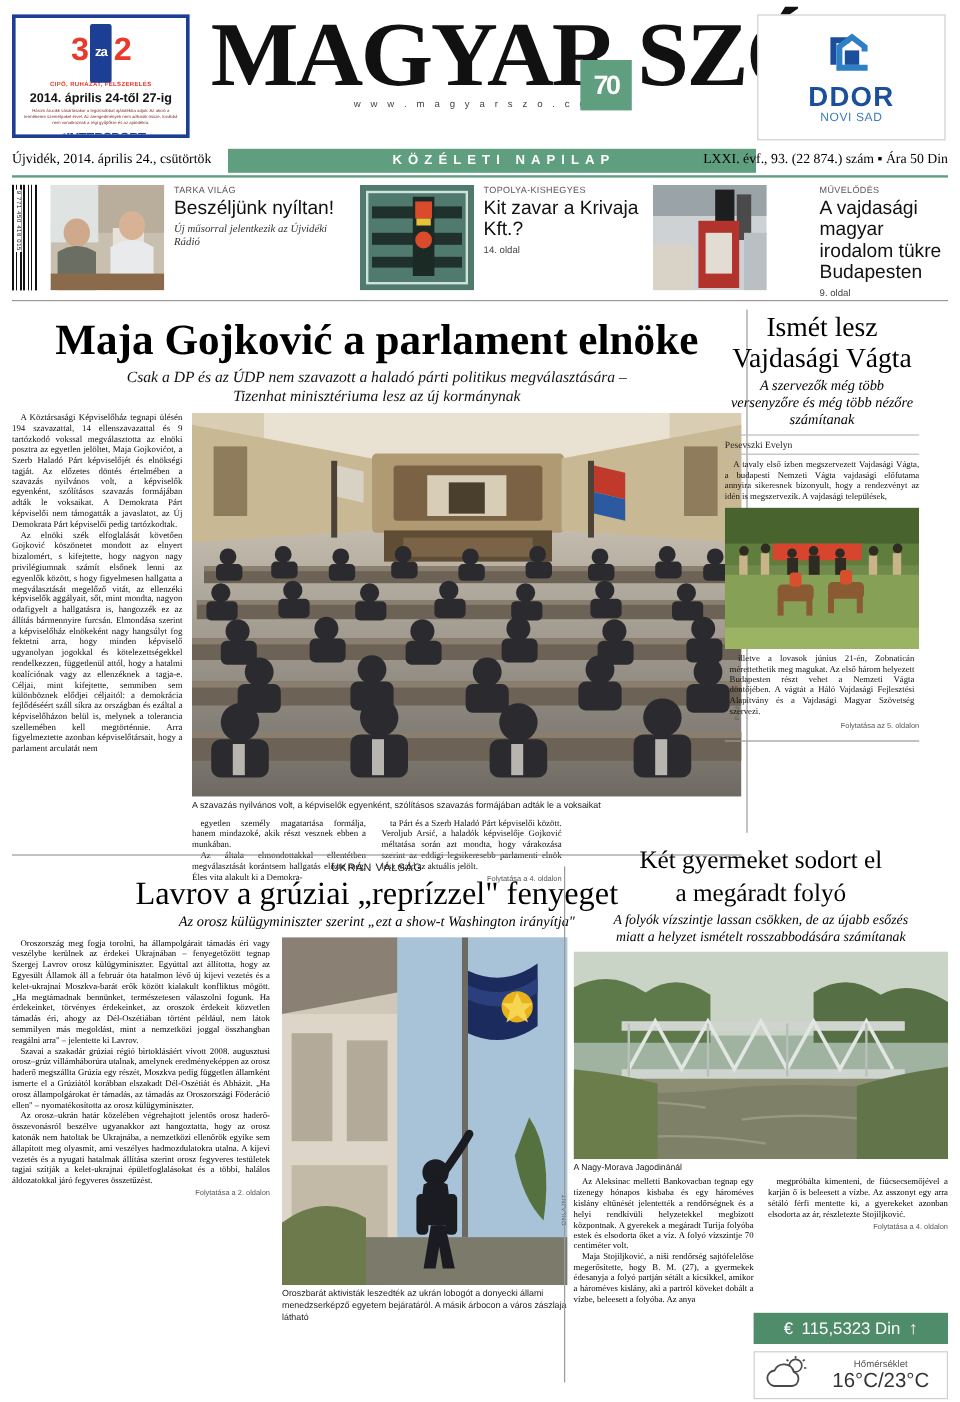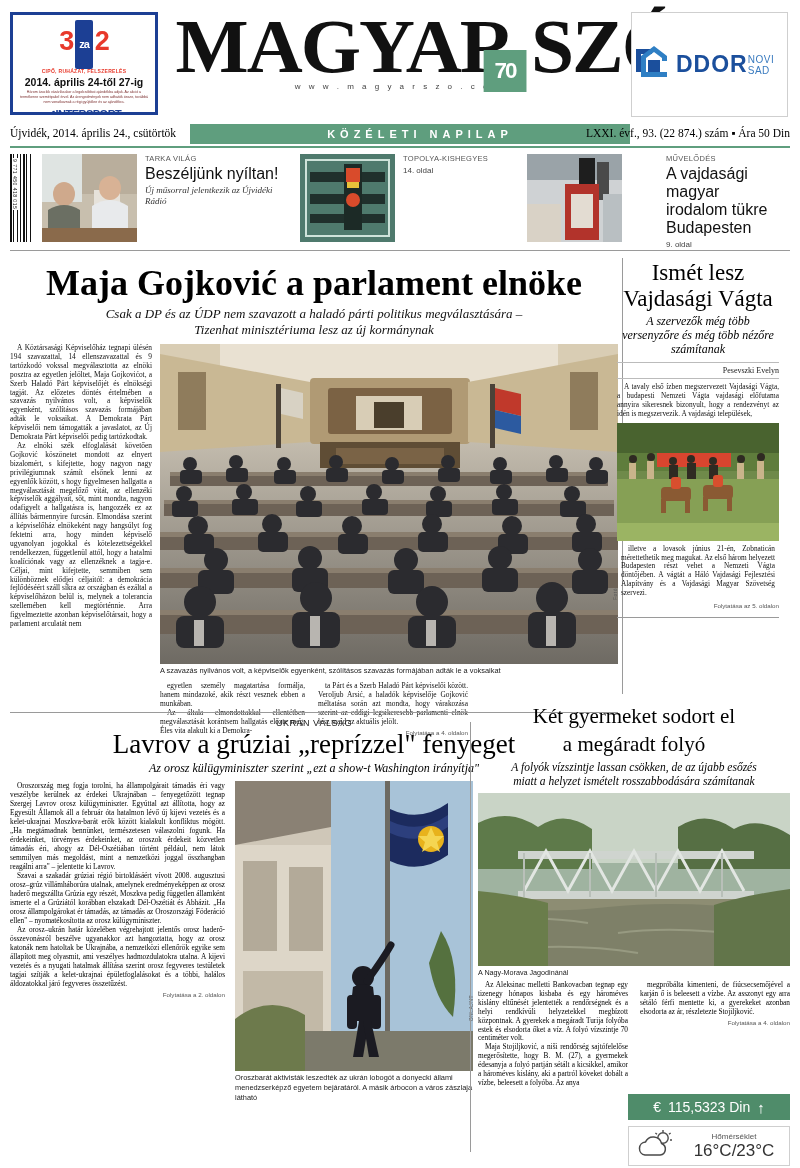--- a/index.html
+++ b/index.html
@@ -20,21 +20,21 @@
   .ad-tag{font-family:"Liberation Sans",sans-serif;font-size:3.4px;color:#888;margin-top:1px;}
 
   .title-wrap{position:absolute;left:180px;top:6px;width:440px;text-align:center;}
   .title{font-family:"Liberation Serif",serif;font-weight:bold;font-size:76px;line-height:80px;letter-spacing:-2px;
          color:#111;position:relative;white-space:nowrap;font-stretch:condensed;transform:scaleX(1.02);}
   .badge70{position:absolute;right:96px;top:44px;width:42px;height:42px;background:#5f9e7e;color:#fff;
            font-family:"Liberation Sans",sans-serif;font-size:22px;font-weight:bold;display:flex;align-items:center;justify-content:center;}
   .url{font-family:"Liberation Sans",sans-serif;font-size:8px;letter-spacing:3px;color:#444;margin-top:-4px;}
 
   .ddor{position:absolute;right:12px;top:12px;width:155px;height:103px;border:1px solid #cfcfcf;background:#fff;
-        display:flex;flex-direction:row;align-items:center;justify-content:center;}
+        display:flex;flex-direction:column;align-items:center;justify-content:center;}
   .ddor-mark{width:44px;height:40px;position:relative;margin-bottom:4px;}
   .ddor-txt{font-family:"Liberation Sans",sans-serif;font-weight:bold;font-size:23px;color:#1b4f9c;letter-spacing:1px;line-height:23px;}
   .ddor-sub{font-family:"Liberation Sans",sans-serif;font-size:10px;color:#3a7bbf;letter-spacing:.5px;margin-top:1px;}
 
   .strapline{position:absolute;left:0;top:124px;width:800px;height:22px;}
   .strap-bar{position:absolute;left:190px;top:0;width:420px;height:20px;background:#5f9e7e;
              display:flex;align-items:center;justify-content:center;padding-left:20px;}
   .strap-bar span{color:#fff;font-family:"Liberation Sans",sans-serif;font-weight:bold;font-size:11px;letter-spacing:5px;}
   .issue-left{position:absolute;left:10px;top:3px;font-size:11.5px;}
   .issue-right{position:absolute;right:10px;top:3px;font-size:11.5px;}
@@ -42,21 +42,21 @@
 
   
   .teasers{position:absolute;left:0;top:152px;width:800px;height:95px;}
   .barcode{position:absolute;left:10px;top:2px;width:22px;height:88px;
            background:repeating-linear-gradient(90deg,#111 0 1.5px,#fff 1.5px 3px,#111 3px 4px,#fff 4px 6.5px);}
   .barcode-num{position:absolute;left:12px;top:6px;font-family:"Liberation Sans",sans-serif;font-size:5px;
                writing-mode:vertical-rl;color:#111;letter-spacing:.5px;background:#fff;padding:1px 0;}
   .teaser{position:absolute;top:2px;height:88px;display:flex;gap:8px;}
   .t1{left:42px;width:250px;}
   .t2{left:300px;width:240px;}
-  .t3{left:527px;width:245px;gap:44px;}
+  .t3{left:544px;width:245px;gap:44px;}
   .t-thumb{width:95px;height:88px;flex:0 0 95px;overflow:hidden;position:relative;}
   .t-body{flex:1;min-width:0;}
   .t-kicker{font-family:"Liberation Sans",sans-serif;font-size:7.5px;color:#555;letter-spacing:.3px;margin-bottom:2px;}
   .t-head{font-family:"Liberation Sans",sans-serif;font-weight:300;font-size:16px;line-height:18px;color:#111;}
   .t-dek{font-size:9px;font-style:italic;color:#333;line-height:11px;margin-top:2px;}
   .t-page{font-family:"Liberation Sans",sans-serif;font-size:8px;color:#444;margin-top:3px;}
   .rule-thin{position:absolute;left:10px;top:250px;width:780px;height:1px;background:#9a9a9a;}
 
   
   .lead{position:absolute;left:10px;top:256px;width:608px;}
@@ -81,24 +81,24 @@
   .lav h2{font-family:"Liberation Serif",serif;font-weight:400;font-size:27px;line-height:30px;text-align:center;margin:0 0 2px;}
   .lav .dek{font-size:12px;font-style:italic;text-align:center;line-height:14px;margin-bottom:6px;}
   .lav-body{position:relative;}
   .lavcol{position:absolute;left:0;top:0;width:215px;font-size:7.3px;line-height:9px;text-align:justify;}
   .lavcol p{margin:0;text-indent:7px;}
   .lav-photo{position:absolute;left:225px;top:0;width:238px;height:290px;overflow:hidden;}
   .lav-cap{position:absolute;left:225px;top:292px;width:238px;font-family:"Liberation Sans",sans-serif;font-size:7.4px;line-height:10px;color:#222;}
   .vrule{position:absolute;background:#9a9a9a;width:1px;}
 
   
-  .rail{position:absolute;left:617px;top:256px;width:162px;}
+  .rail{position:absolute;left:604px;top:256px;width:162px;}
   .rail h2{font-family:"Liberation Serif",serif;font-weight:400;font-size:23px;line-height:26px;text-align:center;margin:4px 0 2px;}
   .rail .dek{font-size:12px;font-style:italic;text-align:center;line-height:14px;margin-bottom:6px;}
-  .byline{font-size:8px;text-align:right;color:#222;padding:3px 0;border-top:1px solid #bbb;border-bottom:1px solid #bbb;margin-bottom:4px;}
+  .byline{font-size:8px;text-align:left;color:#222;padding:3px 0;border-top:1px solid #bbb;border-bottom:1px solid #bbb;margin-bottom:4px;}
   .rail .col{font-size:7.3px;line-height:8.9px;}
   .rail-photo{width:162px;height:118px;overflow:hidden;margin:4px 0;}
   .rule-rail{width:162px;height:1px;background:#9a9a9a;margin:6px 0 0;}
 
   
   .flood{position:absolute;left:478px;top:700px;width:312px;}
   .flood h2{font-family:"Liberation Serif",serif;font-weight:400;font-size:21px;line-height:28px;text-align:center;margin:2px 0 3px;}
   .flood .dek{font-size:11.5px;font-style:italic;text-align:center;line-height:13.5px;margin-bottom:5px;}
   .flood-photo{width:312px;height:173px;overflow:hidden;}
   .flood-cap{font-family:"Liberation Sans",sans-serif;font-size:7.2px;color:#222;margin-top:2px;}
@@ -207,20 +207,21 @@
           <rect x="10" y="40" width="75" height="10" fill="#20302c"></rect>
           <rect x="10" y="60" width="75" height="9" fill="#20302c"></rect>
           <rect x="44" y="10" width="18" height="66" fill="#1c2a26"></rect>
           <path d="M46 14 h14 v14 h-14 z" fill="#d94b2b"></path>
           <path d="M47 28 h12 v6 h-12 z" fill="#e8c23a"></path>
           <circle cx="53" cy="46" r="7" fill="#d94b2b"></circle>
         </svg>
       </div>
       <div class="t-body">
         <div class="t-kicker">TOPOLYA-KISHEGYES</div>
+        <div class="t-head">Kit zavar a Krivaja Kft.?</div>
         <div class="t-page">14. oldal</div>
       </div>
     </div>
 
     <div class="teaser t3">
       <div class="t-thumb">
         <svg width="95" height="88" viewBox="0 0 95 88" preserveAspectRatio="none">
           <rect width="95" height="88" fill="#cfd2d4"></rect>
           <rect x="0" y="0" width="95" height="26" fill="#9aa3a8"></rect>
           <rect x="52" y="4" width="16" height="40" fill="#1e1e1e"></rect>

